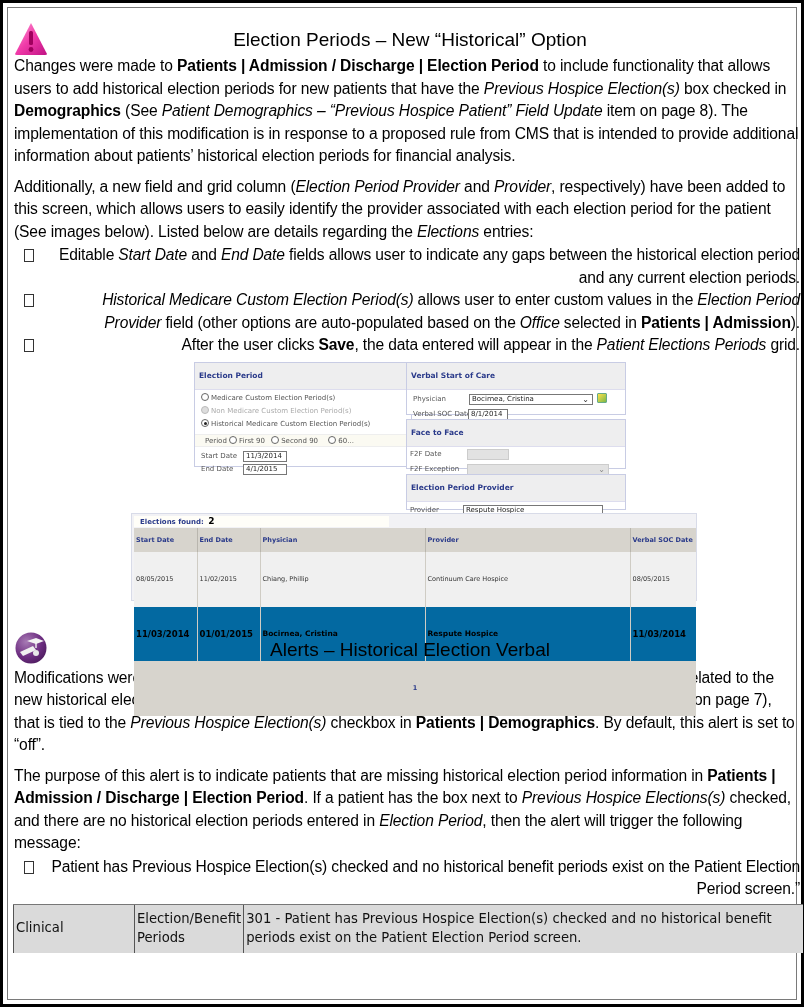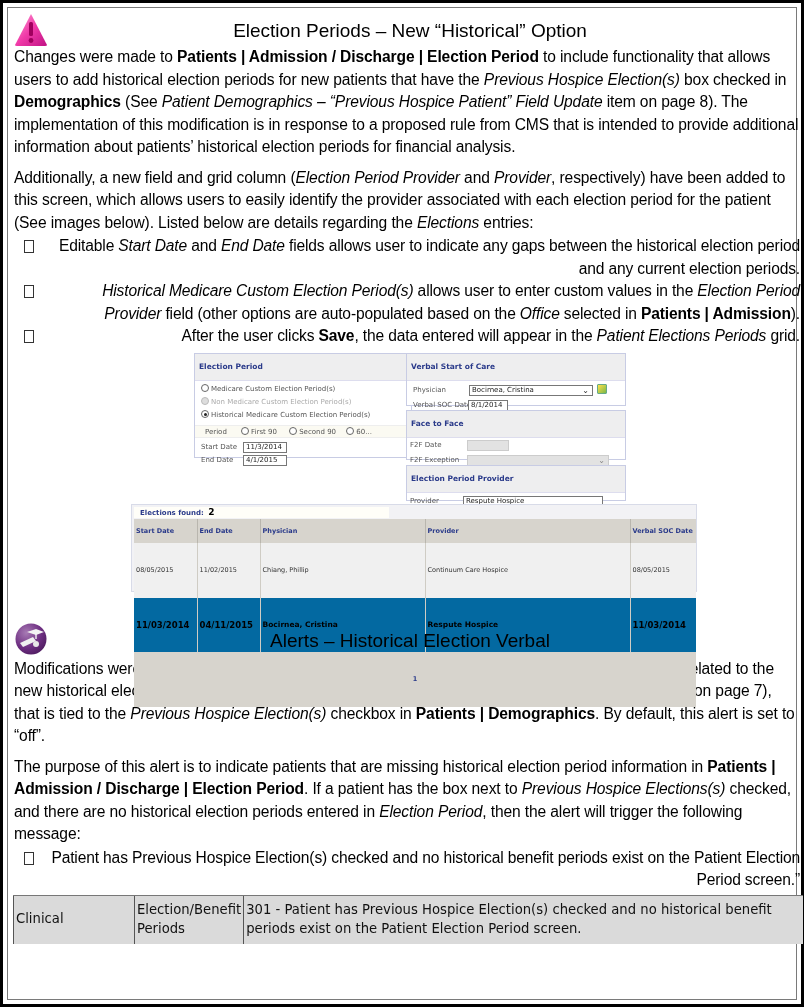--- a/index.html
+++ b/index.html
@@ -8,21 +8,21 @@
 
   .page-frame {
     position: absolute; left: 0; top: 0; width: 804px; height: 1007px;
     border: 3px solid #000;
   }
   .page-frame-inner {
     position: absolute; left: 4px; top: 4px; right: 4px; bottom: 4px;
     border: 1px solid #7a7a7a;
   }
 
-  .doc { position: absolute; left: 14px; top: 16px; width: 786px; font-size: 15.6px; line-height: 22.5px; }
+  .doc { position: absolute; left: 14px; top: 25px; width: 786px; font-size: 15.6px; line-height: 22.5px; }
 
   .section-header { position: relative; height: 30px; text-align: center; }
   .section-header .title { font-size: 19px; line-height: 30px; display: inline-block; padding-left: 6px; }
   .section-header .icon { position: absolute; left: 0; top: -3px; width: 34px; height: 34px; }
 
   p.para { margin-bottom: 8px; letter-spacing: -0.12px; }
   p.para b { font-weight: bold; }
   p.para i { font-style: italic; }
 
   ul.bullets { list-style: none; margin-left: 10px; margin-bottom: 4px; text-align: right; }
@@ -97,22 +97,22 @@
 
   <div class="shot">
 
     <div class="panel" style="left:180px; top:1px; width:218px; height:105px;">
       <div class="ph">Election Period</div>
       <div class="row" style="margin-top:2px"><span class="radio"></span><span>Medicare Custom Election Period(s)</span></div>
       <div class="row dis-text"><span class="radio dis"></span><span>Non Medicare Custom Election Period(s)</span></div>
       <div class="row"><span class="radio on"></span><span>Historical Medicare Custom Election Period(s)</span></div>
       <div class="row" style="background:#fbfaf2; margin-top:3px; padding-left:10px; border-top:1px solid #eee; border-bottom:1px solid #eee;">
         <span>Period</span>
-        <span style="margin-left:12px"><span class="radio"></span><span>First 90</span></span>
-        <span style="margin-left:10px"><span class="radio"></span><span>Second 90</span></span>
+        <span style=""><span class="radio"></span><span>First 90</span></span>
+        <span style="margin-left:4px"><span class="radio"></span><span>Second 90</span></span>
         <span style="margin-left:8px"><span class="radio"></span><span>60...</span></span>
       </div>
       <div class="row" style="margin-top:3px;">
         <span>Start Date</span>
         <span class="tinput" style="left:48px; top:1px; width:44px;">11/3/2014</span>
       </div>
       <div class="row">
         <span>End Date</span>
         <span class="tinput" style="left:48px; top:1px; width:44px;">4/1/2015</span>
       </div>
@@ -175,21 +175,21 @@
         <tbody>
           <tr class="r1">
             <td>08/05/2015</td>
             <td>11/02/2015</td>
             <td>Chiang, Phillip</td>
             <td>Continuum Care Hospice</td>
             <td>08/05/2015</td>
           </tr>
           <tr class="r2">
             <td class="mono">11/03/2014</td>
-            <td class="mono">04/11/2015</td>
+            <td class="mono">01/01/2015</td>
             <td>Bocirnea, Cristina</td>
             <td>Respute Hospice</td>
             <td class="mono">11/03/2014</td>
           </tr>
           <tr class="pager">
             <td colspan="5">1</td>
           </tr>
         </tbody>
       </table>
     </div>

